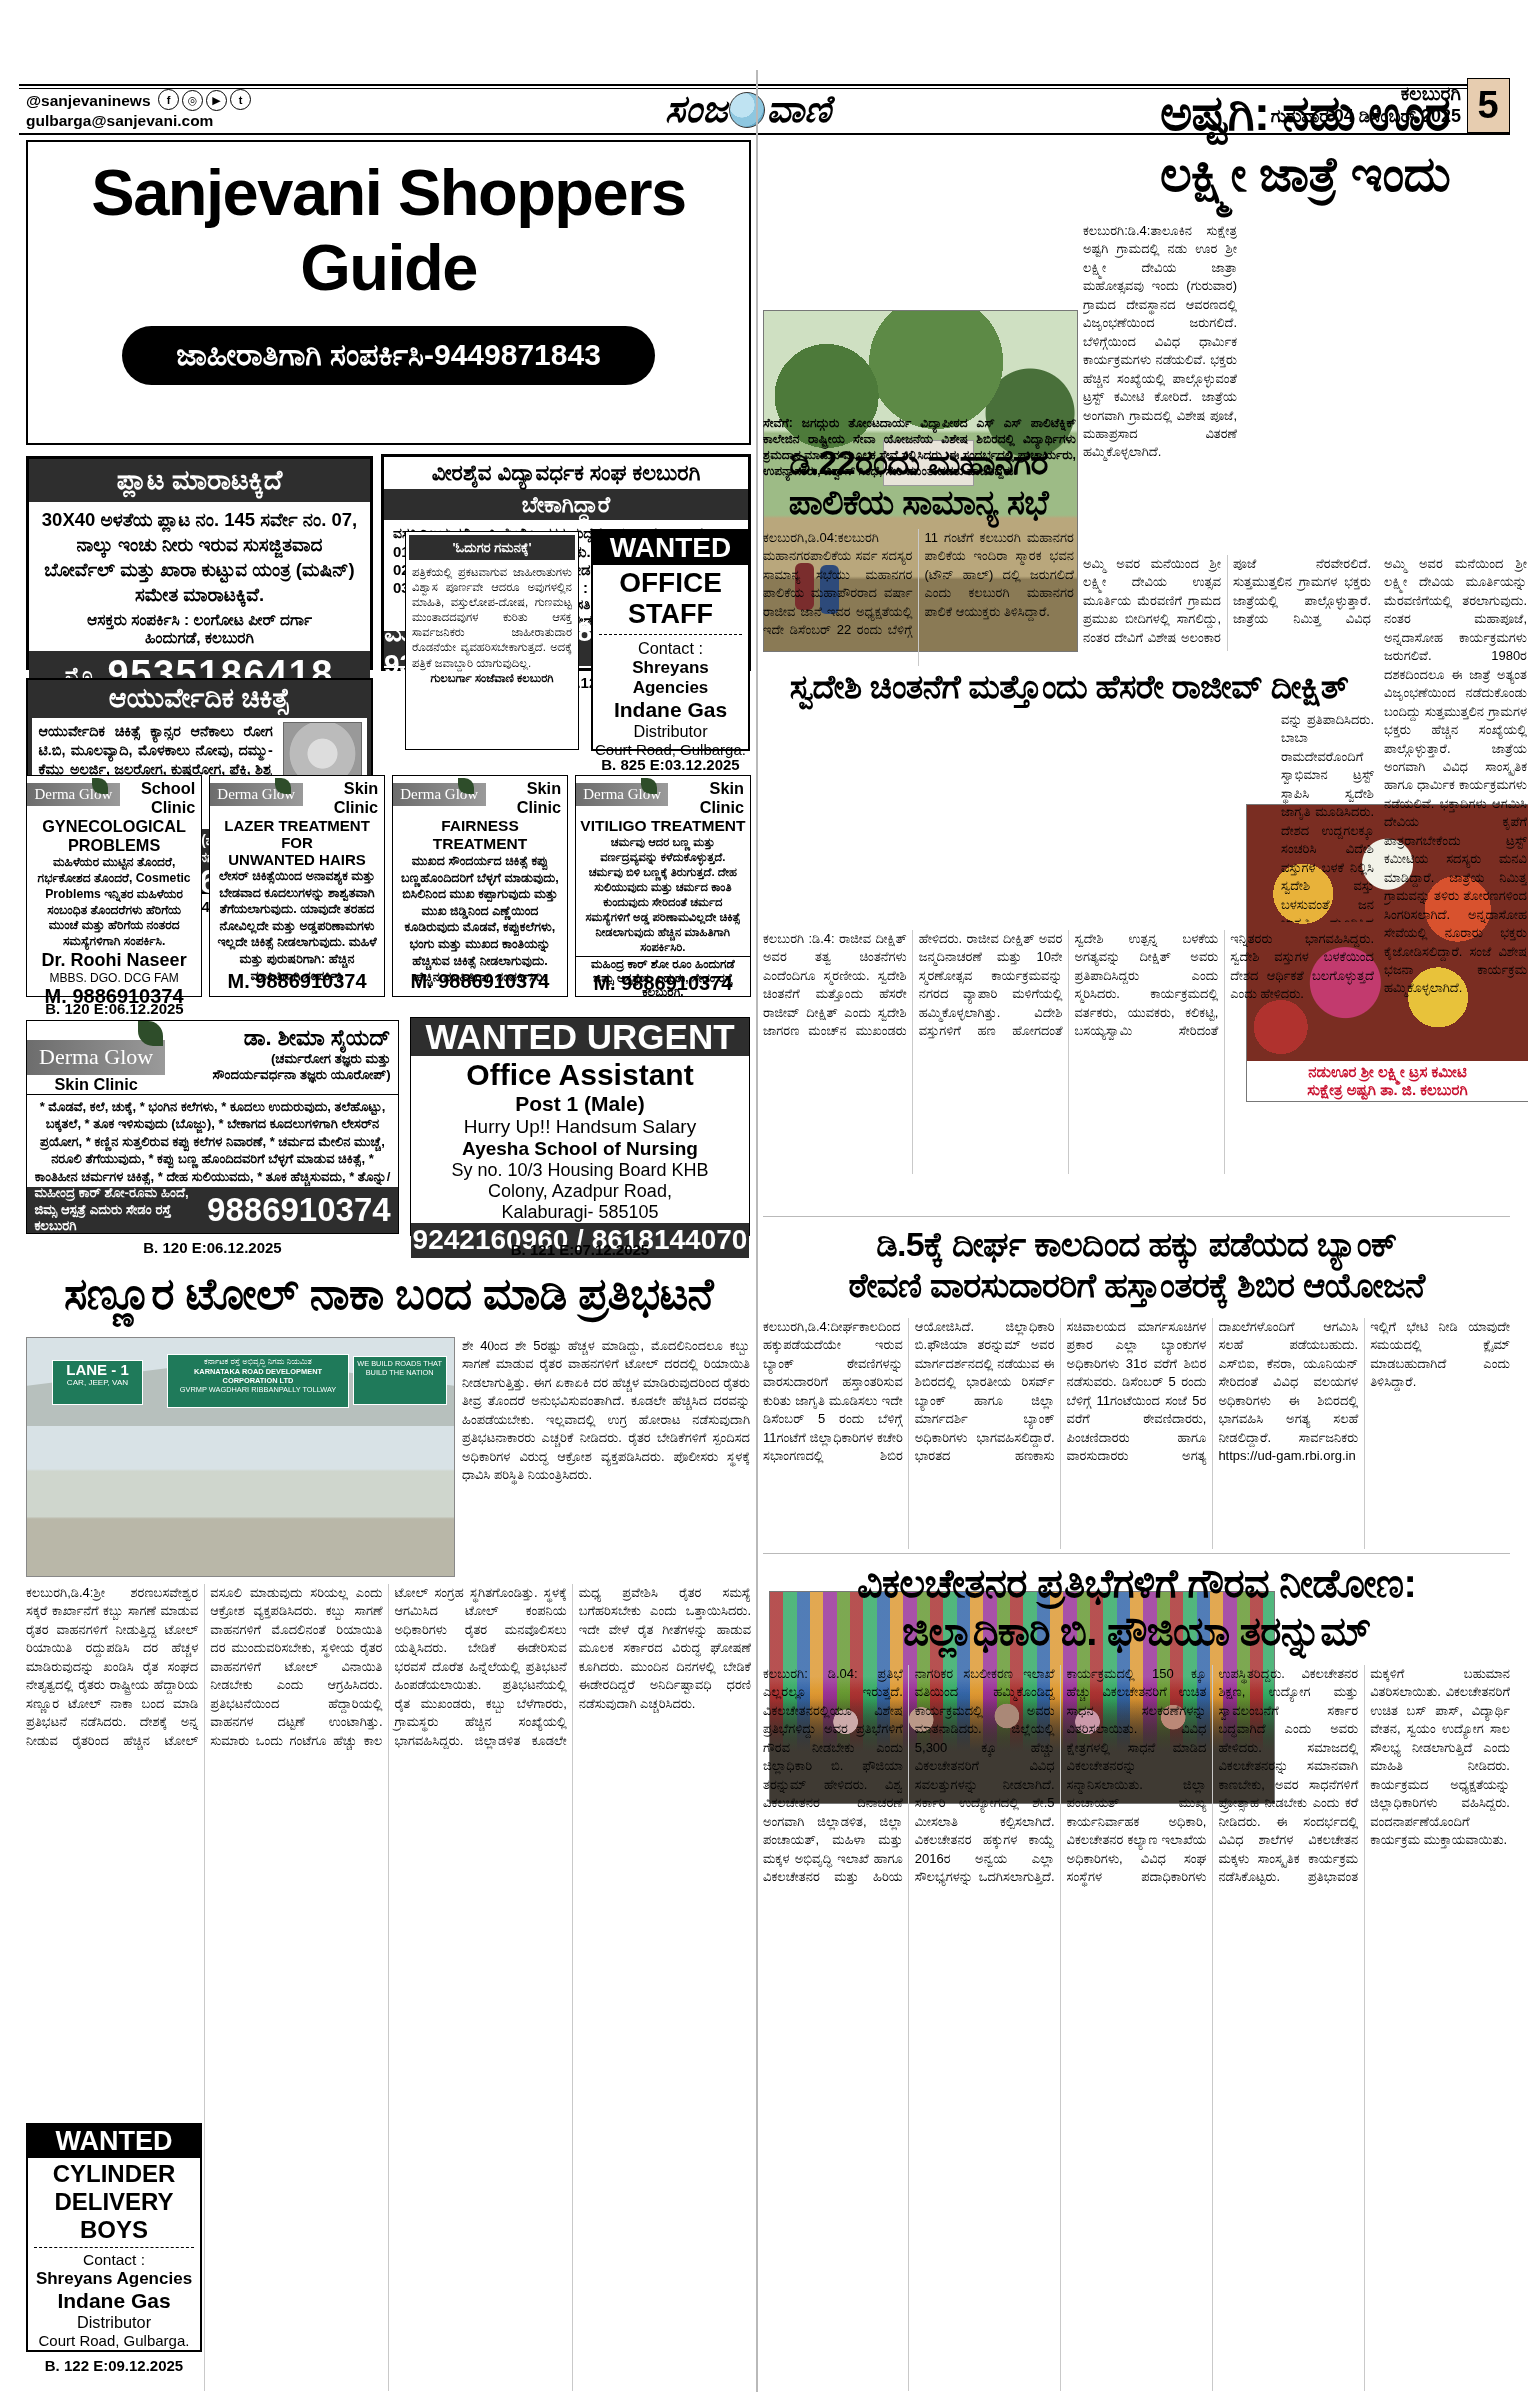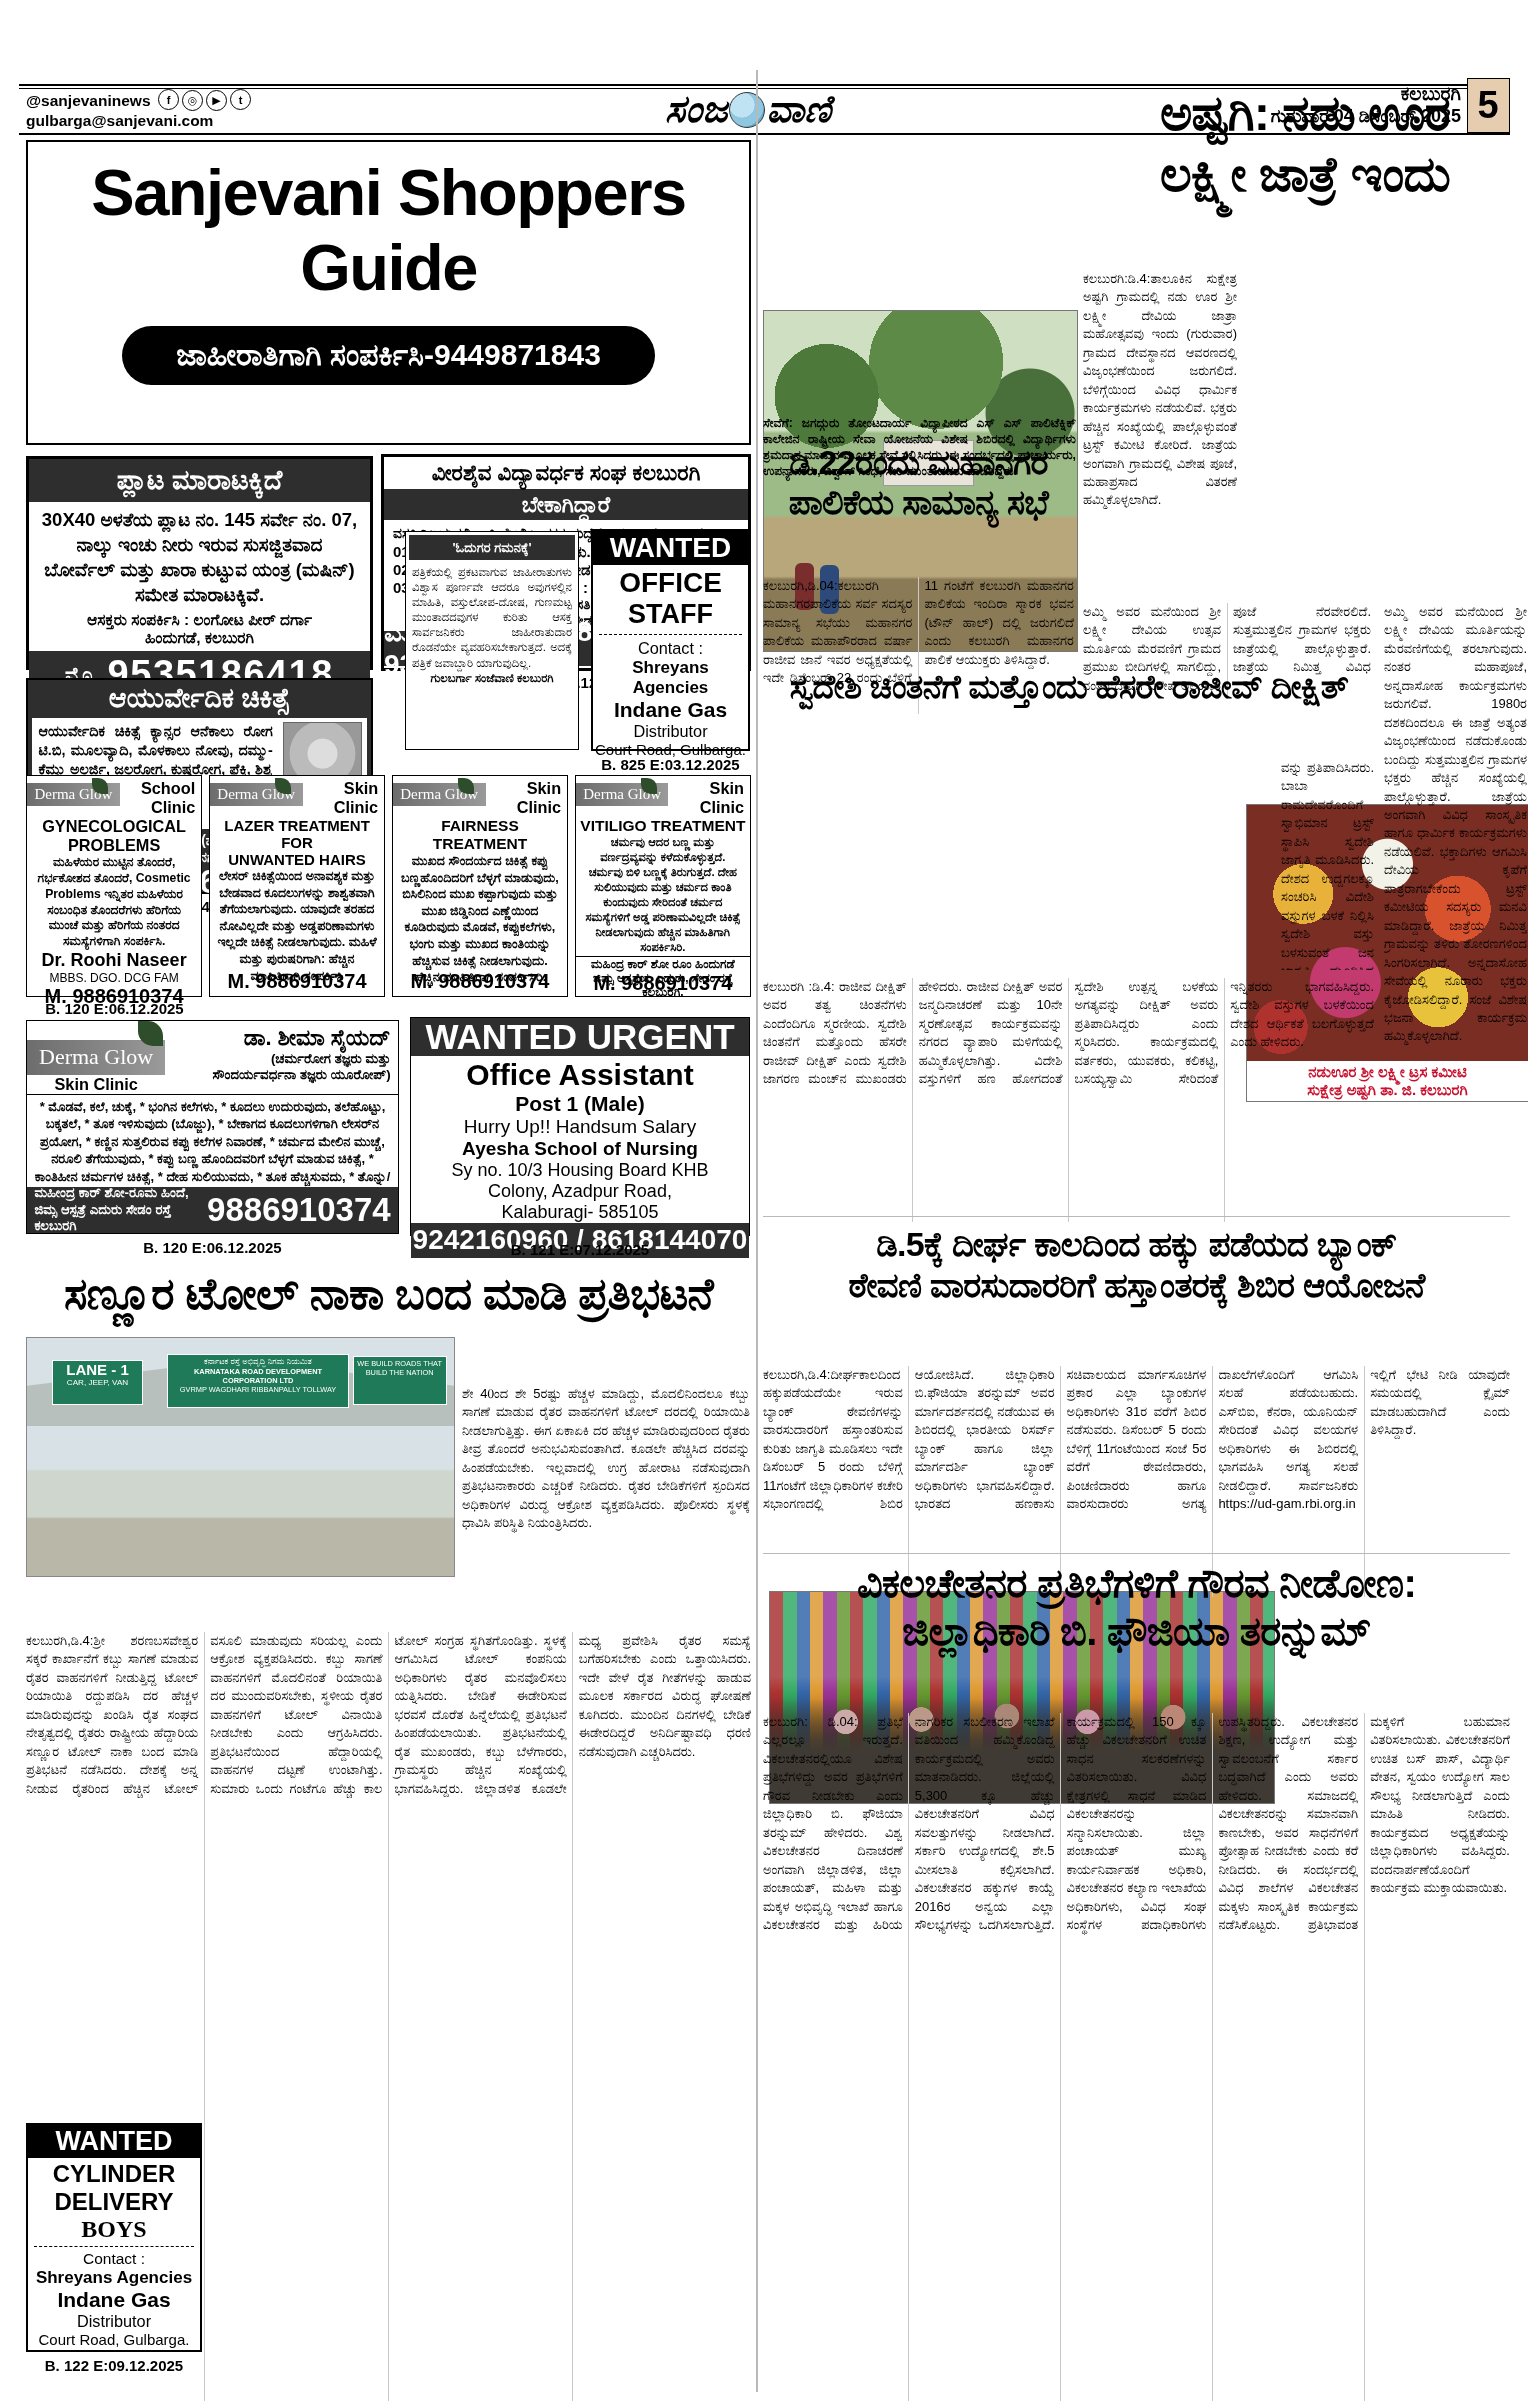--- a/index.html
+++ b/index.html
@@ -5,21 +5,21 @@
   html,body{margin:0;padding:0;background:#fff;color:#000;
     font-family:"Liberation Sans","DejaVu Sans",sans-serif;}
   #page{position:relative;width:1528px;height:2401px;background:#fff;overflow:hidden;}
   .abs{position:absolute;}
   .rule{background:#000;}
   .hairline{background:#b9b9b9;}
   .center{text-align:center;}
   .just{text-align:justify;}
   .b{font-weight:bold;}
   .serif{font-family:"Liberation Serif","DejaVu Serif",serif;}
-  .kn-body{font-size:13px;line-height:1.42;margin-top:48px;}
+  .kn-body{font-size:13px;line-height:1.42;}
   .cols4{column-count:4;column-gap:12px;column-rule:0.7px solid #c9c9c9;}
   .cols5{column-count:5;column-gap:12px;column-rule:0.7px solid #c9c9c9;}
   .cols2{column-count:2;column-gap:12px;column-rule:0.7px solid #c9c9c9;}
   .adbox{border:2.2px solid #000;background:#fff;box-sizing:border-box;}
   .adbar{background:#2e2e2e;color:#fff;display:flex;align-items:center;justify-content:center;}
   .refline{font-size:15px;font-weight:bold;text-align:center;}
   .headline{font-weight:bold;line-height:1.08;letter-spacing:-0.7px;}
   .capred{color:#c8102e;font-weight:bold;}
   .dg-band{background:linear-gradient(90deg,#6d6d6d,#9a9a9a);color:#fff;}
   .leaf{position:absolute;background:#2e4d2a;border-radius:0 60% 0 60%;}
@@ -238,21 +238,21 @@
   </div>
 
   <div class="abs kn-body just" style="left:462px;top:1337px;width:288px;height:238px;overflow:hidden;">ಶೇ 40ಂದ ಶೇ 5ರಷ್ಟು ಹೆಚ್ಚಳ ಮಾಡಿದ್ದು, ಮೊದಲಿನಿಂದಲೂ ಕಬ್ಬು ಸಾಗಣೆ ಮಾಡುವ ರೈತರ ವಾಹನಗಳಿಗೆ ಟೋಲ್ ದರದಲ್ಲಿ ರಿಯಾಯಿತಿ ನೀಡಲಾಗುತ್ತಿತ್ತು. ಈಗ ಏಕಾಏಕಿ ದರ ಹೆಚ್ಚಳ ಮಾಡಿರುವುದರಿಂದ ರೈತರು ತೀವ್ರ ತೊಂದರೆ ಅನುಭವಿಸುವಂತಾಗಿದೆ. ಕೂಡಲೇ ಹೆಚ್ಚಿಸಿದ ದರವನ್ನು ಹಿಂಪಡೆಯಬೇಕು. ಇಲ್ಲವಾದಲ್ಲಿ ಉಗ್ರ ಹೋರಾಟ ನಡೆಸುವುದಾಗಿ ಪ್ರತಿಭಟನಾಕಾರರು ಎಚ್ಚರಿಕೆ ನೀಡಿದರು. ರೈತರ ಬೇಡಿಕೆಗಳಿಗೆ ಸ್ಪಂದಿಸದ ಅಧಿಕಾರಿಗಳ ವಿರುದ್ಧ ಆಕ್ರೋಶ ವ್ಯಕ್ತಪಡಿಸಿದರು. ಪೊಲೀಸರು ಸ್ಥಳಕ್ಕೆ ಧಾವಿಸಿ ಪರಿಸ್ಥಿತಿ ನಿಯಂತ್ರಿಸಿದರು.</div>
 
   <div class="abs kn-body just cols4" style="left:26px;top:1584px;width:725px;height:807px;overflow:hidden;">ಕಲಬುರಗಿ,ಡಿ.4:ಶ್ರೀ ಶರಣಬಸವೇಶ್ವರ ಸಕ್ಕರೆ ಕಾರ್ಖಾನೆಗೆ ಕಬ್ಬು ಸಾಗಣೆ ಮಾಡುವ ರೈತರ ವಾಹನಗಳಿಗೆ ನೀಡುತ್ತಿದ್ದ ಟೋಲ್ ರಿಯಾಯಿತಿ ರದ್ದುಪಡಿಸಿ ದರ ಹೆಚ್ಚಳ ಮಾಡಿರುವುದನ್ನು ಖಂಡಿಸಿ ರೈತ ಸಂಘದ ನೇತೃತ್ವದಲ್ಲಿ ರೈತರು ರಾಷ್ಟ್ರೀಯ ಹೆದ್ದಾರಿಯ ಸಣ್ಣೂರ ಟೋಲ್ ನಾಕಾ ಬಂದ ಮಾಡಿ ಪ್ರತಿಭಟನೆ ನಡೆಸಿದರು. ದೇಶಕ್ಕೆ ಅನ್ನ ನೀಡುವ ರೈತರಿಂದ ಹೆಚ್ಚಿನ ಟೋಲ್ ವಸೂಲಿ ಮಾಡುವುದು ಸರಿಯಲ್ಲ ಎಂದು ಆಕ್ರೋಶ ವ್ಯಕ್ತಪಡಿಸಿದರು. ಕಬ್ಬು ಸಾಗಣೆ ವಾಹನಗಳಿಗೆ ಮೊದಲಿನಂತೆ ರಿಯಾಯಿತಿ ದರ ಮುಂದುವರಿಸಬೇಕು, ಸ್ಥಳೀಯ ರೈತರ ವಾಹನಗಳಿಗೆ ಟೋಲ್ ವಿನಾಯಿತಿ ನೀಡಬೇಕು ಎಂದು ಆಗ್ರಹಿಸಿದರು. ಪ್ರತಿಭಟನೆಯಿಂದ ಹೆದ್ದಾರಿಯಲ್ಲಿ ವಾಹನಗಳ ದಟ್ಟಣೆ ಉಂಟಾಗಿತ್ತು. ಸುಮಾರು ಒಂದು ಗಂಟೆಗೂ ಹೆಚ್ಚು ಕಾಲ ಟೋಲ್ ಸಂಗ್ರಹ ಸ್ಥಗಿತಗೊಂಡಿತ್ತು. ಸ್ಥಳಕ್ಕೆ ಆಗಮಿಸಿದ ಟೋಲ್ ಕಂಪನಿಯ ಅಧಿಕಾರಿಗಳು ರೈತರ ಮನವೊಲಿಸಲು ಯತ್ನಿಸಿದರು. ಬೇಡಿಕೆ ಈಡೇರಿಸುವ ಭರವಸೆ ದೊರೆತ ಹಿನ್ನೆಲೆಯಲ್ಲಿ ಪ್ರತಿಭಟನೆ ಹಿಂಪಡೆಯಲಾಯಿತು. ಪ್ರತಿಭಟನೆಯಲ್ಲಿ ರೈತ ಮುಖಂಡರು, ಕಬ್ಬು ಬೆಳೆಗಾರರು, ಗ್ರಾಮಸ್ಥರು ಹೆಚ್ಚಿನ ಸಂಖ್ಯೆಯಲ್ಲಿ ಭಾಗವಹಿಸಿದ್ದರು. ಜಿಲ್ಲಾಡಳಿತ ಕೂಡಲೇ ಮಧ್ಯ ಪ್ರವೇಶಿಸಿ ರೈತರ ಸಮಸ್ಯೆ ಬಗೆಹರಿಸಬೇಕು ಎಂದು ಒತ್ತಾಯಿಸಿದರು. ಇದೇ ವೇಳೆ ರೈತ ಗೀತೆಗಳನ್ನು ಹಾಡುವ ಮೂಲಕ ಸರ್ಕಾರದ ವಿರುದ್ಧ ಘೋಷಣೆ ಕೂಗಿದರು. ಮುಂದಿನ ದಿನಗಳಲ್ಲಿ ಬೇಡಿಕೆ ಈಡೇರದಿದ್ದರೆ ಅನಿರ್ದಿಷ್ಟಾವಧಿ ಧರಣಿ ನಡೆಸುವುದಾಗಿ ಎಚ್ಚರಿಸಿದರು.</div>
 
   <div class="abs adbox" style="left:26px;top:2123px;width:176px;height:229px;border-width:2.2px;background:#fff;">
     <div class="adbar" style="height:33px;font-size:27px;font-weight:bold;background:#000;">WANTED</div>
     <div class="center b" style="font-size:24px;margin-top:1.5px;">CYLINDER</div>
     <div class="center b" style="font-size:24px;">DELIVERY</div>
-    <div class="center b" style="font-size:24px;font-family:Liberation Serif, serif;">BOYS</div>
+    <div class="center b" style="font-size:24px;">BOYS</div>
     <div style="border-top:1.5px dashed #000;margin:3px 6px;"></div>
     <div class="center" style="font-size:15.5px;">Contact :</div>
     <div class="center b" style="font-size:17px;">Shreyans Agencies</div>
     <div class="center b" style="font-size:21px;">Indane Gas</div>
     <div class="center" style="font-size:16.3px;">Distributor</div>
     <div class="center" style="font-size:15px;">Court Road, Gulbarga.</div>
   </div>
   <div class="abs refline" style="left:26px;top:2357px;width:176px;background:#fff;">B. 122 E:09.12.2025</div>
 
   <div class="abs hairline" style="left:756px;top:70px;width:1.5px;height:2322px;"></div>

